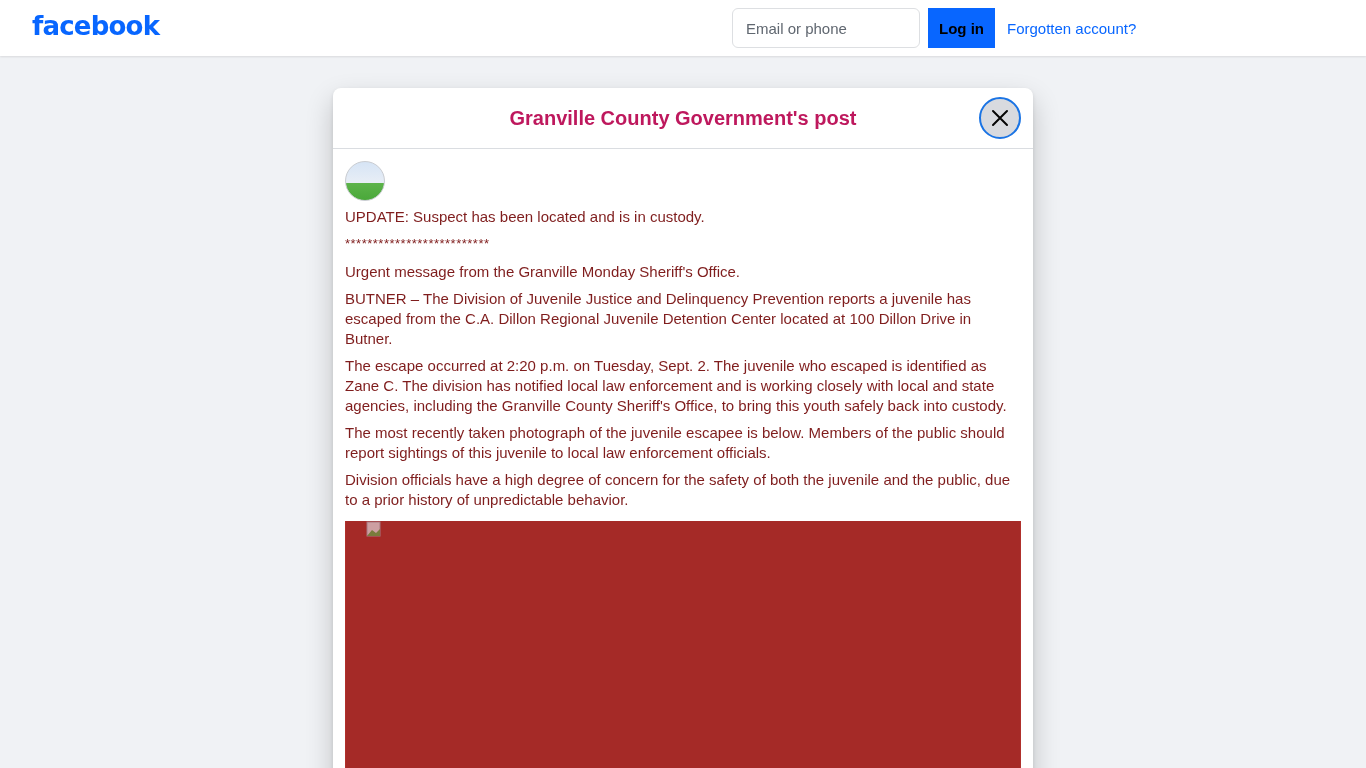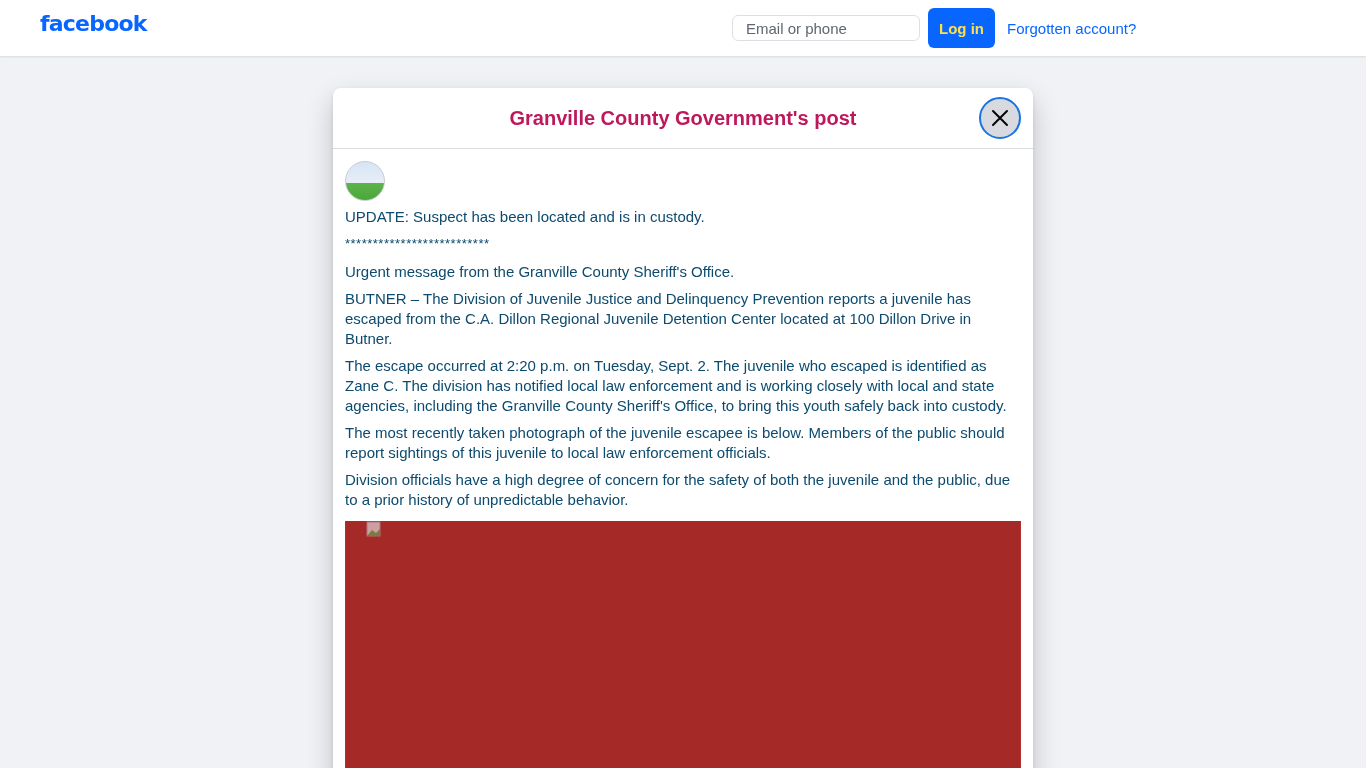--- a/index.html
+++ b/index.html
@@ -1,33 +1,33 @@
 <!DOCTYPE html>
 <html><head>
 <meta charset="utf-8">
 <style>
   * { box-sizing: border-box; margin: 0; padding: 0; }
   html, body { width: 1366px; height: 768px; overflow: hidden; }
   body { background: #f0f2f5; font-family: "Liberation Sans", "DejaVu Sans", sans-serif; color: #050505; position: relative; }
   .topbar { position: absolute; left: 0; top: 0; width: 1366px; height: 56px; background: #fff; box-shadow: 0 1px 2px rgba(0,0,0,0.1); display: flex; align-items: center; }
-  .logo { position: absolute; left: 40px; top: 11px; font-family: "DejaVu Sans", sans-serif; font-weight: bold; font-size: 22px; color: #0866ff; letter-spacing: -0.8px; }
+  .logo { position: absolute; left: 32px; top: 11px; font-family: "DejaVu Sans", sans-serif; font-weight: bold; font-size: 26px; color: #0866ff; letter-spacing: -0.8px; }
   .login-form { position: absolute; left: 732px; top: 8px; display: flex; align-items: center; }
-  .field { width: 188px; height: 26px; border: 1px solid #dddfe2; border-radius: 6px; padding: 0 13px; font-size: 15px; color: #606770; display: flex; align-items: center; background: #fff; margin-right: 8px; }
-  .login-btn { width: 67px; height: 40px; background: #0866ff; color: #fde047; border-radius: 6px; font-weight: bold; font-size: 15px; display: flex; align-items: center; justify-content: center; margin-right: 12px; }
+  .field { width: 188px; height: 40px; border: 1px solid #dddfe2; border-radius: 6px; padding: 0 13px; font-size: 15px; color: #606770; display: flex; align-items: center; background: #fff; margin-right: 8px; }
+  .login-btn { width: 67px; height: 40px; background: #0866ff; color: #000000; border-radius: 0; font-weight: bold; font-size: 15px; display: flex; align-items: center; justify-content: center; margin-right: 12px; }
   .forgot { color: #0866ff; font-size: 15px; }
   .modal { position: absolute; left: 333px; top: 88px; width: 700px; height: 700px; background: #fff; border-radius: 8px 8px 0 0; box-shadow: 0 12px 28px rgba(0,0,0,0.2), 0 2px 4px rgba(0,0,0,0.1); overflow: hidden; }
   .modal-header { height: 61px; border-bottom: 1px solid #dadde1; display: flex; align-items: center; justify-content: center; position: relative; }
   .modal-title { font-size: 20px; font-weight: bold; color: #be185d; }
   .close-btn { position: absolute; right: 12px; top: 9px; width: 42px; height: 42px; border-radius: 50%; background: #d8dadf; border: 2px solid #1b74e4; display: flex; align-items: center; justify-content: center; }
   .post { padding: 12px 12px 0 12px; }
   .post-head { display: flex; align-items: center; margin-bottom: 6px; }
   .avatar { width: 40px; height: 40px; border-radius: 50%; background: linear-gradient(180deg, #d6e4f5 0%, #e8eef6 55%, #5cb34a 56%, #4aa83a 100%); border: 1px solid #c9ccd1; margin-right: 8px; position: relative; overflow: hidden; }
   .author { font-size: 15px; font-weight: bold; color: #050505; line-height: 20px; font-weight: 600; }
   .meta { font-size: 13px; color: #65676b; display: flex; align-items: center; line-height: 18px; }
-  .body p { font-size: 15px; line-height: 20px; color: #0c4a6e; margin-bottom: 7px; }
+  .body p { font-size: 15px; line-height: 20px; color: #7f1d1d; margin-bottom: 7px; }
   .body p.stars { font-size: 13px; letter-spacing: 0.5px; margin-bottom: 8px; }
   .photo { margin-top: 11px; width: 676px; height: 260px; background: #a52a27; position: relative; border-left: 1px solid #b0302c; border-right: 1px solid #b0302c; }
   .broken { position: absolute; left: 20px; top: 0; display: flex; align-items: center; font-size: 11px; color: #5a5a8a; opacity: 0.6; }
 </style>
 </head>
 <body>
 
 <div class="topbar">
   <div class="logo">facebook</div>
   <div class="login-form">
@@ -48,21 +48,21 @@
   </div>
 
   <div class="post">
     <div class="post-head">
       <div class="avatar"></div>
     </div>
 
     <div class="body">
       <p>UPDATE: Suspect has been located and is in custody.</p>
       <p class="stars">**************************</p>
-      <p>Urgent message from the Granville County Sheriff's Office.</p>
+      <p>Urgent message from the Granville Monday Sheriff's Office.</p>
       <p>BUTNER – The Division of Juvenile Justice and Delinquency Prevention reports a juvenile has escaped from the C.A. Dillon Regional Juvenile Detention Center located at 100 Dillon Drive in Butner.</p>
       <p>The escape occurred at 2:20 p.m. on Tuesday, Sept. 2. The juvenile who escaped is identified as Zane C. The division has notified local law enforcement and is working closely with local and state agencies, including the Granville County Sheriff's Office, to bring this youth safely back into custody.</p>
       <p>The most recently taken photograph of the juvenile escapee is below. Members of the public should report sightings of this juvenile to local law enforcement officials.</p>
       <p>Division officials have a high degree of concern for the safety of both the juvenile and the public, due to a prior history of unpredictable behavior.</p>
     </div>
 
     <div class="photo">
       <div class="broken">
         <svg width="16" height="16" viewBox="0 0 16 16">
             <rect x="1" y="1" width="13" height="14" fill="#e9eef5" stroke="#aab"></rect>

